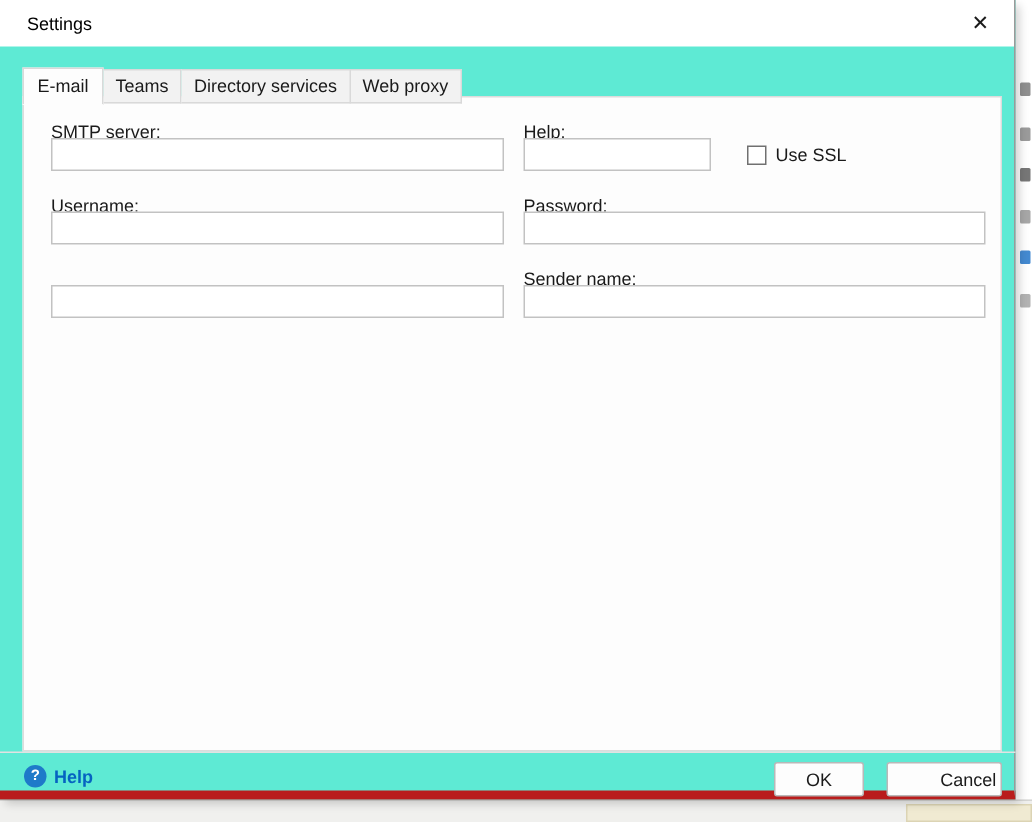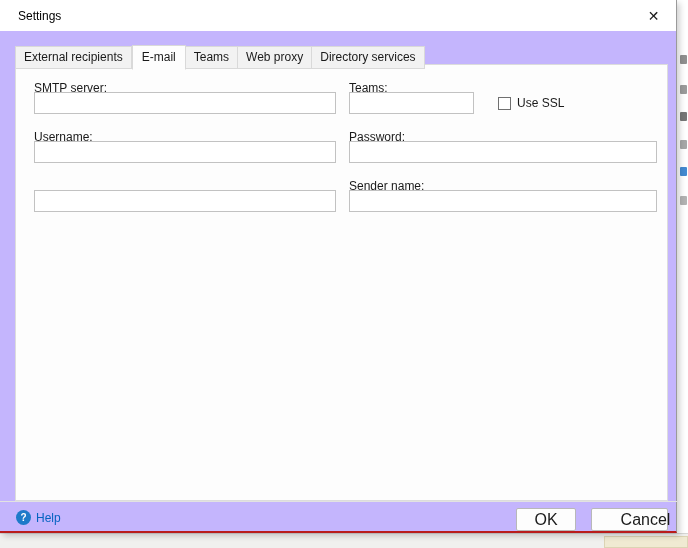--- a/index.html
+++ b/index.html
@@ -42,23 +42,23 @@
     background: #f0ead2;
     border: 1px solid #dcd4b4;
     box-sizing: border-box;
   }
 
   
   .dialog {
     position: absolute;
     left: 0; top: 0;
     width: 677px; height: 533px;
-    background: #c4b5fd;
+    background: #5eead4;
     border-right: 1px solid #9a9a9a;
-    border-bottom: 2px solid #b91c1c;
+    border-bottom: 6px solid #b91c1c;
     box-sizing: border-box;
     box-shadow: 3px 3px 6px rgba(0,0,0,0.18);
   }
   .titlebar {
     position: absolute;
     left: 0; top: 0; right: 0; height: 31px;
     background: #ffffff;
   }
   .titlebar-text {
     position: absolute;
@@ -160,30 +160,30 @@
   }
   .help-icon {
     width: 15px; height: 15px;
     border-radius: 50%;
     background: #1e7ac9;
     color: #ffffff;
     font-size: 10px;
     font-weight: bold;
     display: flex; align-items: center; justify-content: center;
   }
-  .help-text { color: #0563c1; }
+  .help-text { color: #0563c1; font-weight: bold; }
   .btn {
     position: absolute;
     height: 23px;
     background: #fdfdfd;
     border: 1px solid #b8b8b8;
     border-radius: 2px;
     box-sizing: border-box;
     font-family: "Liberation Sans", "DejaVu Sans", sans-serif;
-    font-size: 16px;
+    font-size: 12px;
     color: #1a1a1a;
     display: flex; align-items: center; justify-content: center;
     cursor: default;
   }
   .btn-ok { left: 516px; top: 508px; width: 60px; }
   .btn-cancel { left: 591px; top: 508px; width: 77px; padding-left: 32px; }
 </style>
 </head>
 <body>
 
@@ -204,33 +204,32 @@
   <div class="dialog">
 
     <div class="titlebar">
       <span class="titlebar-text">Settings</span>
       <div class="close-btn">
         <span>✕</span>
       </div>
     </div>
 
     <div class="tabs">
-      <div class="tab">External recipients</div>
       <div class="tab selected">E-mail</div>
       <div class="tab">Teams</div>
+      <div class="tab">Directory services</div>
       <div class="tab">Web proxy</div>
-      <div class="tab">Directory services</div>
     </div>
 
     <div class="panel">
 
       <span class="field-label" style="left:18px; top:16px;">SMTP server:</span>
       <input class="text-input" style="left: 18px; top: 27px; width: 302px;" type="text" value="">
 
-      <span class="field-label" style="left:333px; top:16px;">Teams:</span>
+      <span class="field-label" style="left:333px; top:16px;">Help:</span>
       <input class="text-input" style="left: 333px; top: 27px; width: 125px;" type="text" value="">
 
       <div class="checkbox-wrap" style="left:472px; top:31px;">
         <span class="checkbox-box"></span>
         <span>Use SSL</span>
       </div>
 
       <span class="field-label" style="left:18px; top:65px;">Username:</span>
       <input class="text-input" style="left: 18px; top: 76px; width: 302px;" type="text" value="">
 

